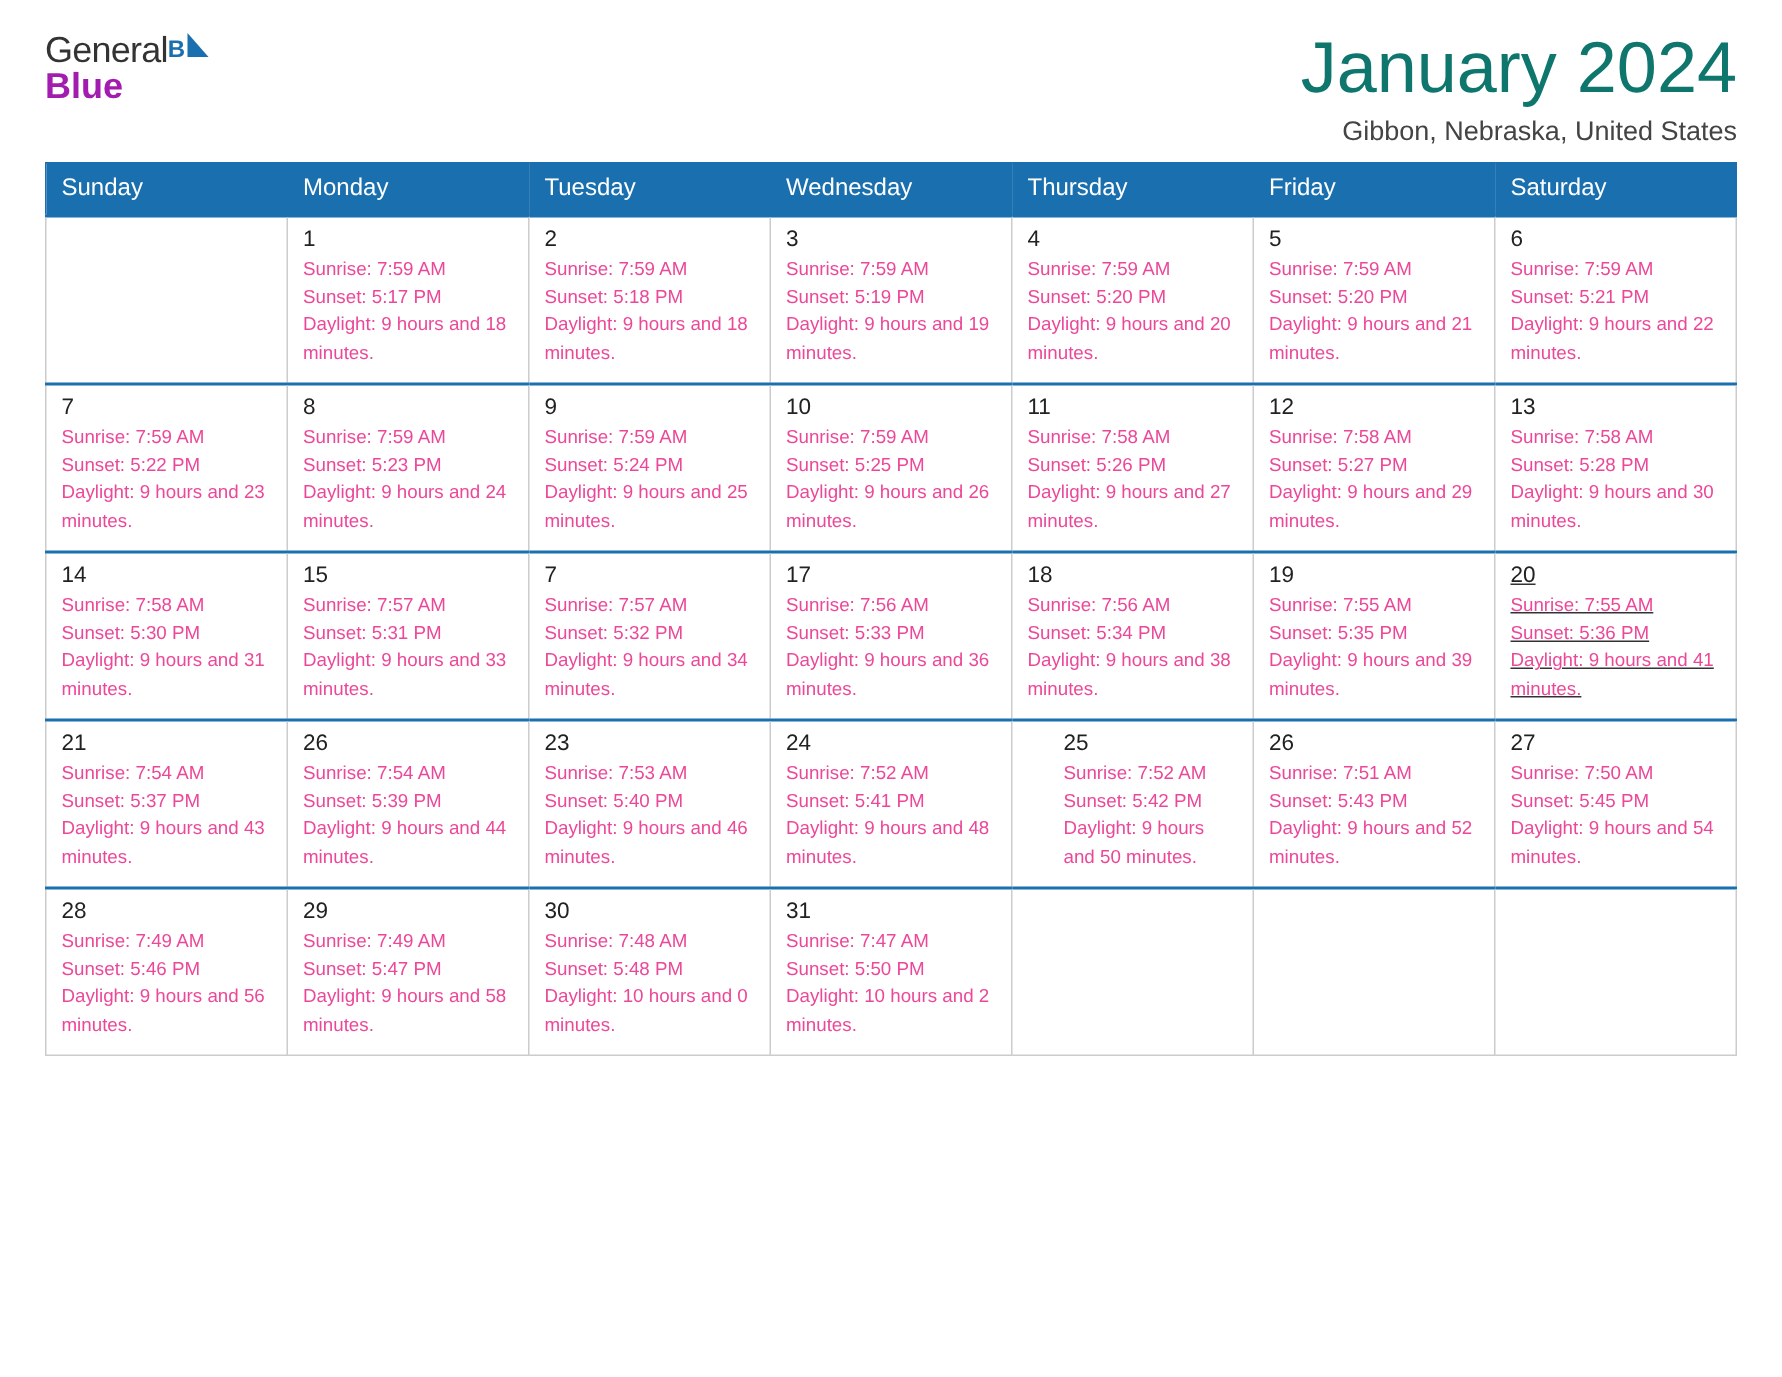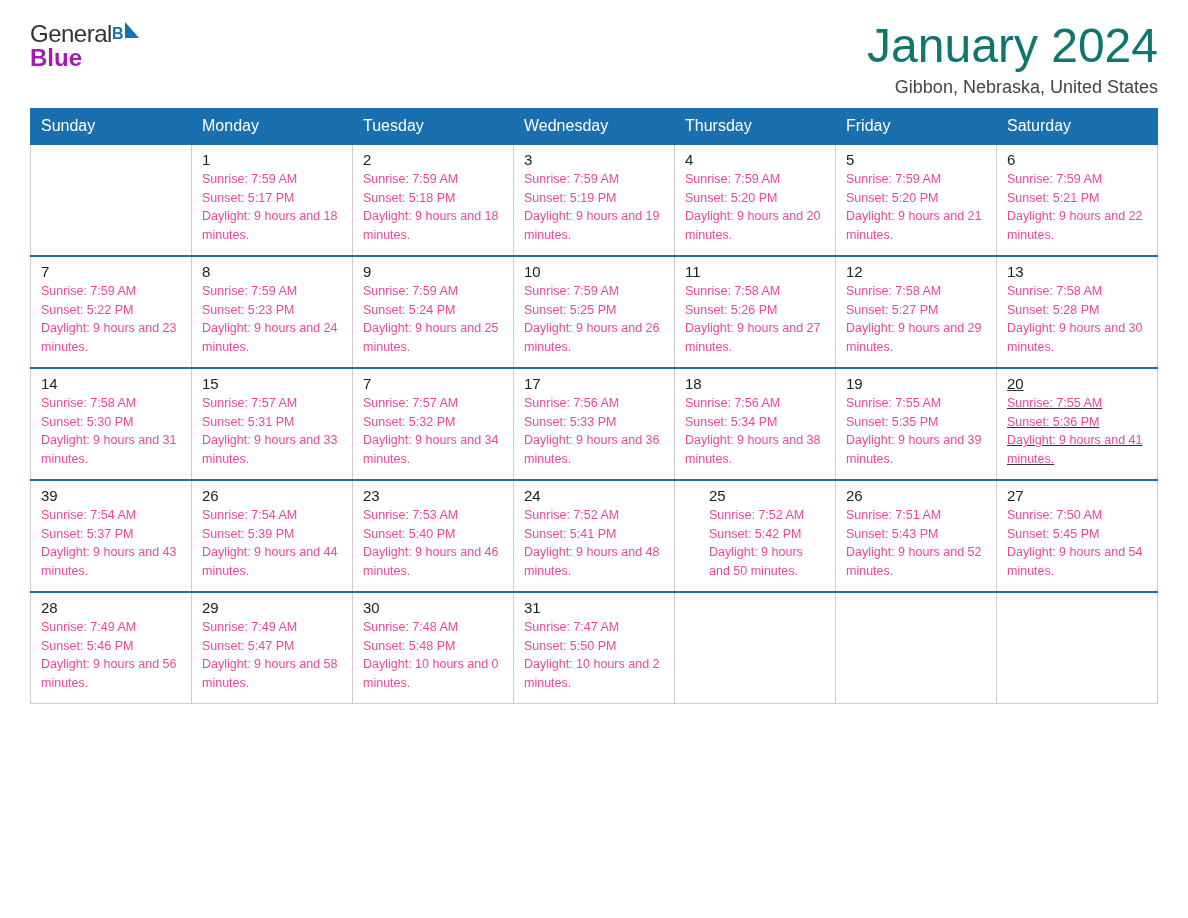--- a/index.html
+++ b/index.html
@@ -236,21 +236,21 @@
           <span class="day-num">19</span>
           <div class="day-info">Sunrise: 7:55 AM<br>Sunset: 5:35 PM<br>Daylight: 9 hours and 39 minutes.</div>
         </td>
         <td style="border-top: 2px solid rgb(26, 111, 175); text-decoration: underline;">
           <span class="day-num">20</span>
           <div class="day-info">Sunrise: 7:55 AM<br>Sunset: 5:36 PM<br>Daylight: 9 hours and 41 minutes.</div>
         </td>
       </tr>
       <tr>
         <td style="border-top: 2px solid rgb(26, 111, 175);">
-          <span class="day-num">39</span>
+          <span class="day-num">21</span>
           <div class="day-info">Sunrise: 7:54 AM<br>Sunset: 5:37 PM<br>Daylight: 9 hours and 43 minutes.</div>
         </td>
         <td style="border-top: 2px solid rgb(26, 111, 175);">
           <span class="day-num">26</span>
           <div class="day-info">Sunrise: 7:54 AM<br>Sunset: 5:39 PM<br>Daylight: 9 hours and 44 minutes.</div>
         </td>
         <td style="border-top: 2px solid rgb(26, 111, 175);">
           <span class="day-num">23</span>
           <div class="day-info">Sunrise: 7:53 AM<br>Sunset: 5:40 PM<br>Daylight: 9 hours and 46 minutes.</div>
         </td>

